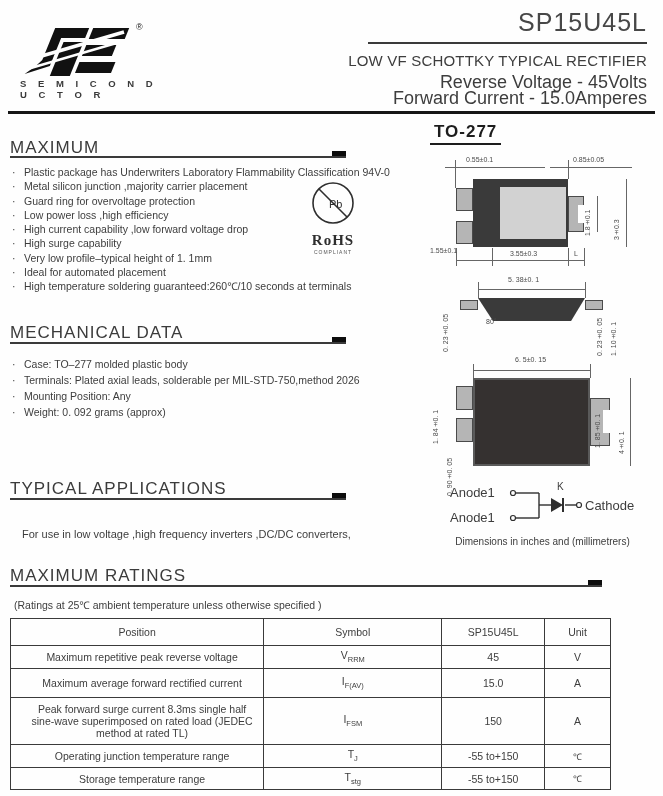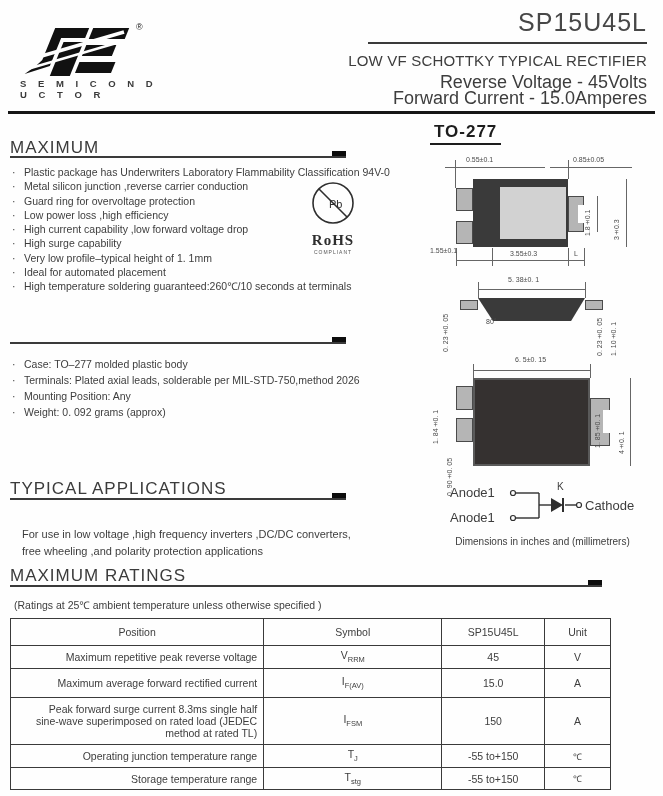--- a/index.html
+++ b/index.html
@@ -32,21 +32,21 @@
   .list li.cont{padding-left:12px;}
   .apps{position:absolute;left:22px;top:506px;font-size:11px;line-height:16.5px;color:#3d3d3d;margin-top:20px;}
   .note{position:absolute;left:14px;top:598px;font-size:10.5px;color:#3d3d3d;}
   
   .rohs{position:absolute;left:302px;top:180px;width:62px;text-align:center;}
   .rohs .word{font-family:"Liberation Serif",serif;font-weight:bold;font-size:15px;color:#2e2e2e;letter-spacing:1px;margin-top:2px;}
   .rohs .sub{font-size:5px;letter-spacing:1px;color:#555;}
   
   table.rt{position:absolute;left:10px;top:618px;width:601px;border-collapse:collapse;table-layout:fixed;font-size:10.5px;color:#3d3d3d;}
   table.rt td,table.rt th{border:1.5px solid #3a3a3a;font-weight:normal;padding:2px 6px;text-align:center;vertical-align:middle;}
-  table.rt .param{text-align:right;padding-left:16px;}
+  table.rt .param{text-align:center;padding-left:16px;}
   table.rt tr.hrow{height:27px;}
   table.rt tr.r1{height:23px;} table.rt tr.r2{height:29px;}
   table.rt tr.r3{height:47px;} table.rt tr.r4{height:23px;} table.rt tr.r5{height:22px;}
   table.rt sub{font-size:7.5px;}
   .unit-c{font-size:9px;}
   
   .pkg{position:absolute;left:430px;top:120px;width:233px;height:460px;font-size:7px;color:#4a4a4a;}
   .pkg .title-wrap{position:absolute;left:0;top:2px;width:210px;text-align:left;}
   .pkg .title{display:inline-block;font-size:17px;font-weight:bold;color:#1d1d1d;letter-spacing:1px;border-bottom:2px solid #1d1d1d;padding:0 4px 1px;}
   .dk{background:#3a3a3a;}
@@ -85,53 +85,53 @@
   <div class="pn-rule"></div>
   <div class="hd-title">LOW VF SCHOTTKY TYPICAL RECTIFIER</div>
   <div class="hd-sub s1">Reverse Voltage - 45Volts</div>
   <div class="hd-sub s2">Forward Current - 15.0Amperes</div>
   <div class="hd-rule"></div>
 
   <div class="sec-h" style="top:138px">MAXIMUM</div>
   <div class="sec-rule" style="top:156px;width:336px"></div>
   <ul class="list" style="top:165px;width:410px">
     <li><span class="bdot">·</span><span>Plastic package has Underwriters Laboratory Flammability Classification 94V-0</span></li>
-    <li><span class="bdot">·</span><span>Metal silicon junction ,reverse carrier conduction</span></li>
+    <li><span class="bdot">·</span><span>Metal silicon junction ,majority carrier placement</span></li>
     <li><span class="bdot">·</span><span>Guard ring for overvoltage protection</span></li>
     <li><span class="bdot">·</span><span>Low power loss ,high efficiency</span></li>
     <li><span class="bdot">·</span><span>High current capability ,low forward voltage drop</span></li>
     <li><span class="bdot">·</span><span>High surge capability</span></li>
     <li><span class="bdot">·</span><span>Very low profile–typical height of 1. 1mm</span></li>
     <li><span class="bdot">·</span><span>Ideal for automated placement</span></li>
     <li><span class="bdot">·</span><span>High temperature soldering guaranteed:260℃/10 seconds at terminals</span></li>
   </ul>
 
   <div class="rohs">
     <svg width="46" height="46" viewBox="0 0 46 46">
       <circle cx="23" cy="23" r="20" fill="none" stroke="#2e2e2e" stroke-width="1.6"></circle>
       <text x="19" y="28" font-size="11" fill="#2e2e2e">Pb</text>
       <line x1="9" y1="9" x2="37" y2="37" stroke="#2e2e2e" stroke-width="1.6"></line>
     </svg>
     <div class="word">RoHS</div>
     <div class="sub">COMPLIANT</div>
   </div>
 
+  <div class="sec-h" style="top:323px">MECHANICAL DATA</div>
   <div class="sec-rule" style="top:342px;width:336px"></div>
   <ul class="list mech" style="top:356px;width:410px">
     <li><span class="bdot">·</span><span>Case: TO–277  molded plastic body</span></li>
     <li><span class="bdot">·</span><span>Terminals: Plated axial leads, solderable per MIL-STD-750,method 2026</span></li>
     <li><span class="bdot">·</span><span>Mounting Position: Any</span></li>
     <li><span class="bdot">·</span><span>Weight: 0. 092 grams (approx)</span></li>
   </ul>
 
   <div class="sec-h" style="top:479px">TYPICAL  APPLICATIONS</div>
   <div class="sec-rule" style="top:498px;width:336px"></div>
   <div class="apps">
     <div>For use in low voltage ,high frequency inverters  ,DC/DC  converters,</div>
-    <div>free wheeling ,and polarity protection applications</div>
   </div>
 
   <div class="sec-h" style="top:566px">MAXIMUM RATINGS</div>
   <div class="sec-rule" style="top:585px;width:592px"></div>
   <div class="note">(Ratings at 25℃ ambient temperature unless otherwise specified )</div>
 
   <table class="rt">
     <colgroup>
         <col style="width:42.2%">
         <col style="width:29.7%">

